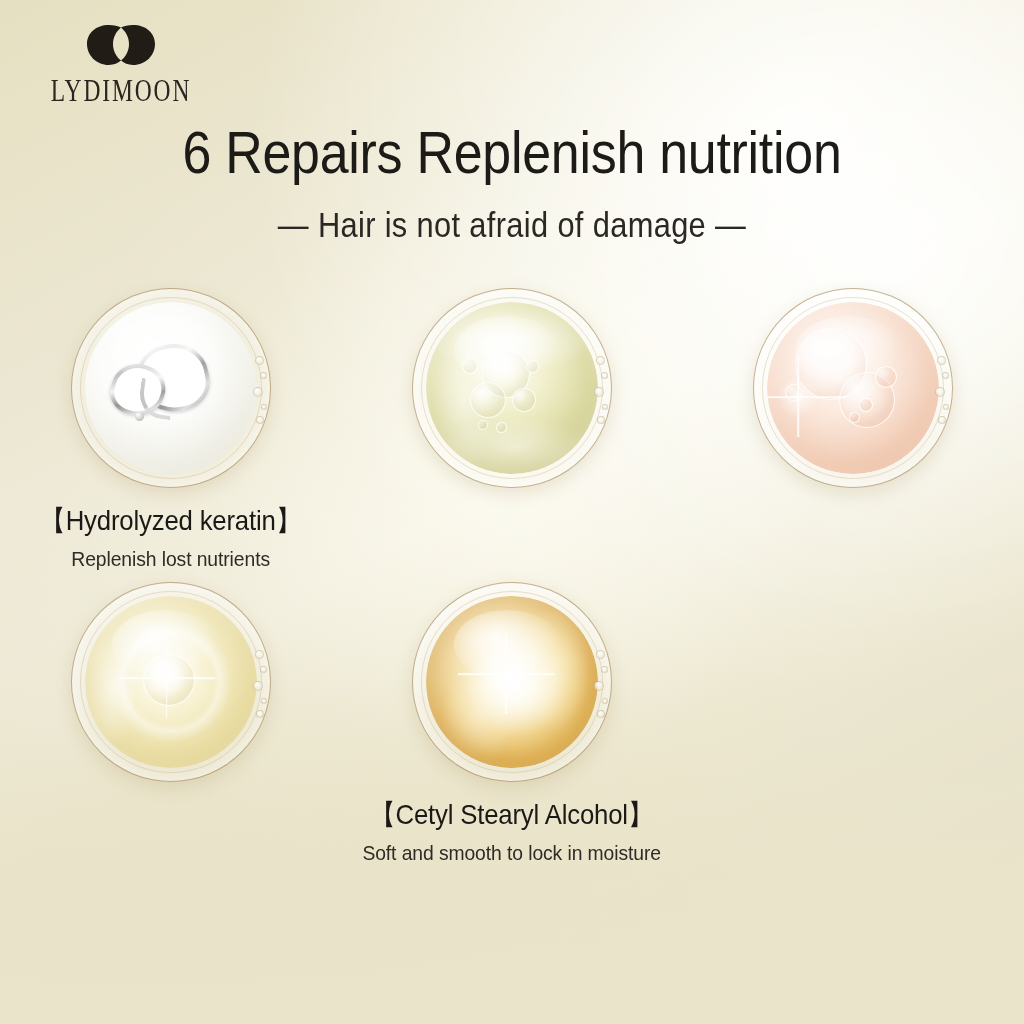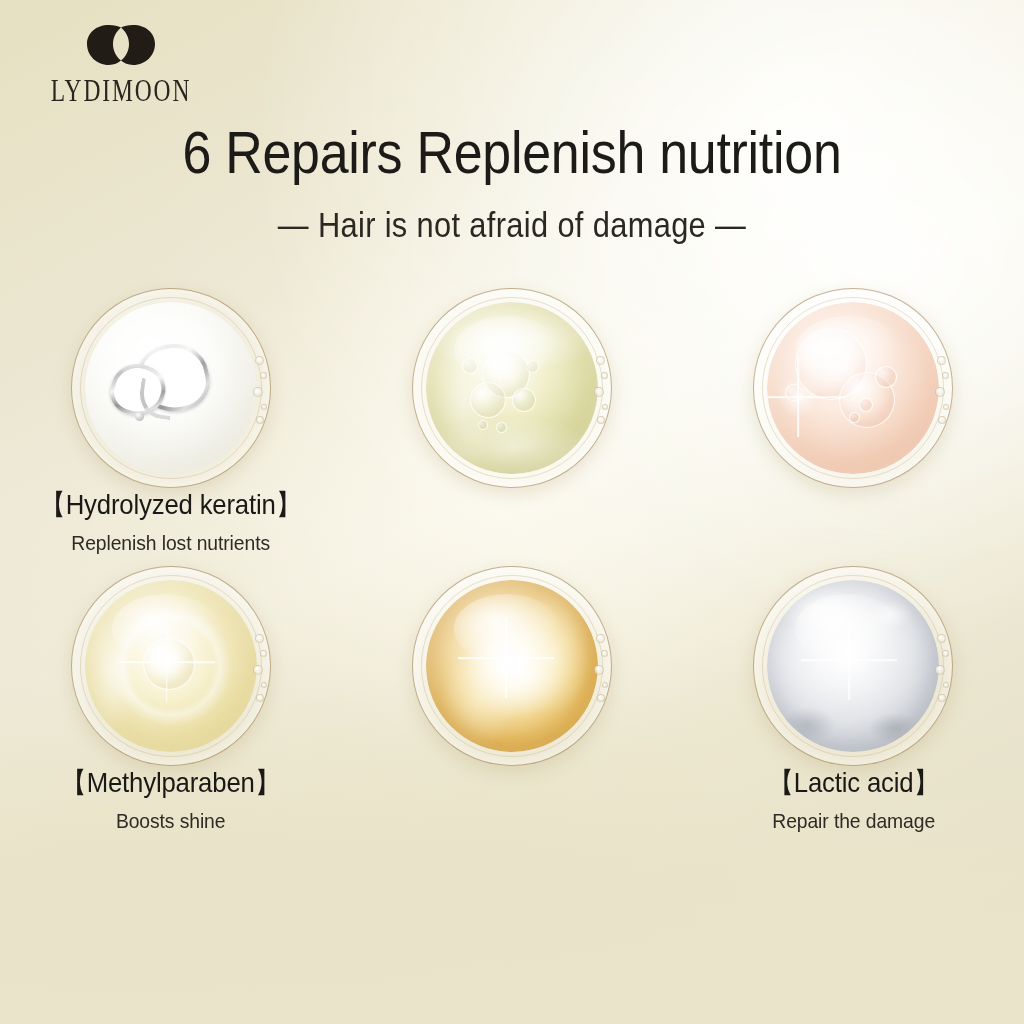--- a/index.html
+++ b/index.html
@@ -251,21 +251,21 @@
   .sparkle::before, .sparkle::after {
     content:""; position:absolute; left:50%; top:50%;
     background: rgba(255,255,255,0.85);
     transform: translate(-50%,-50%);
   }
   .sparkle::before { width: 96px; height: 1.6px; }
   .sparkle::after  { width: 1.6px; height: 80px; }
 
   
   .caption {
-    margin-top: 0;
+    margin-top: 16px;
     text-align: center;
     width: 100%;
   }
   .ing-name {
     display: block;
     font-size: 28px;
     line-height: 1.18;
     color: #1b1916;
     font-weight: 400;
     letter-spacing: -0.2px;
@@ -407,24 +407,20 @@
           <div class="rim"></div>
           <div class="rim2"></div>
           <div class="drops">
               <i></i>
               <i></i>
               <i></i>
               <i></i>
               <i></i>
             </div>
         </div>
-        <div class="caption">
-          <span class="ing-name">【Methylparaben】</span>
-          <span class="ing-desc">Boosts shine</span>
-        </div>
       </div>
 
       <div class="cell">
         <div class="dish">
           <div class="blob">
             <div class="fill-amber"></div>
             <div class="swirl" style="background:
                 radial-gradient(circle at 52% 52%, rgba(255,255,255,0.95) 0%, rgba(255,255,255,0.5) 16%, rgba(255,255,255,0) 40%),
                 radial-gradient(ellipse 30% 52% at 74% 42%, rgba(255,246,214,0.55), rgba(255,255,255,0) 72%),
                 radial-gradient(ellipse 30% 40% at 30% 70%, rgba(255,248,222,0.45), rgba(255,255,255,0) 74%);"></div>
@@ -435,46 +431,22 @@
           <div class="rim"></div>
           <div class="rim2"></div>
           <div class="drops">
               <i></i>
               <i></i>
               <i></i>
               <i></i>
               <i></i>
             </div>
         </div>
+        <div class="caption">
+          <span class="ing-name">【Cetyl Stearyl Alcohol】</span>
+          <span class="ing-desc">Soft and smooth to lock in moisture</span>
+        </div>
       </div>
 
-      <div class="cell">
-        <div class="dish">
-          <div class="blob">
-            <div class="fill-silver"></div>
-            <div class="swirl" style="background:
-                radial-gradient(ellipse 34% 20% at 30% 16%, rgba(255,255,255,0.85), rgba(255,255,255,0) 70%),
-                radial-gradient(ellipse 18% 12% at 72% 20%, rgba(255,255,255,0.7), rgba(255,255,255,0) 72%),
-                radial-gradient(ellipse 22% 14% at 24% 84%, rgba(120,126,138,0.35), rgba(255,255,255,0) 72%),
-                radial-gradient(ellipse 20% 12% at 74% 86%, rgba(110,116,128,0.3), rgba(255,255,255,0) 74%);"></div>
-            <div class="swirl" style="box-shadow: inset 0 0 24px rgba(120,128,142,0.45);"></div>
-            <div class="sparkle" style="left:56px;top:54px;width:52px;height:52px;"></div>
-            <div class="gloss"></div>
-          </div>
-          <div class="rim"></div>
-          <div class="rim2"></div>
-          <div class="drops">
-              <i></i>
-              <i></i>
-              <i></i>
-              <i></i>
-              <i></i>
-            </div>
-        </div>
-        <div class="caption">
-          <span class="ing-name">【Lactic acid】</span>
-          <span class="ing-desc">Repair the damage</span>
-        </div>
-      </div>
 
     </div>
   </div>
 </div>
 
 </body></html>

